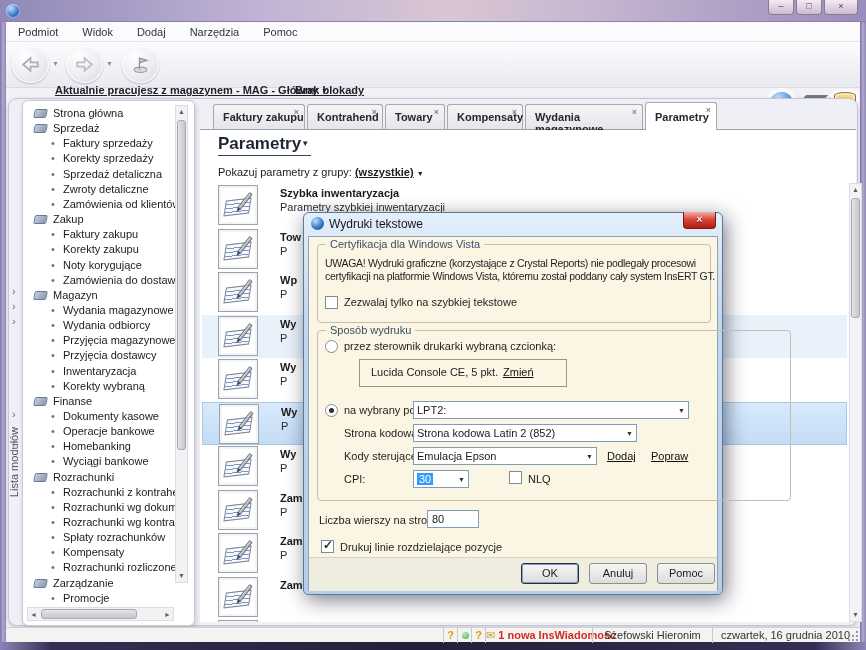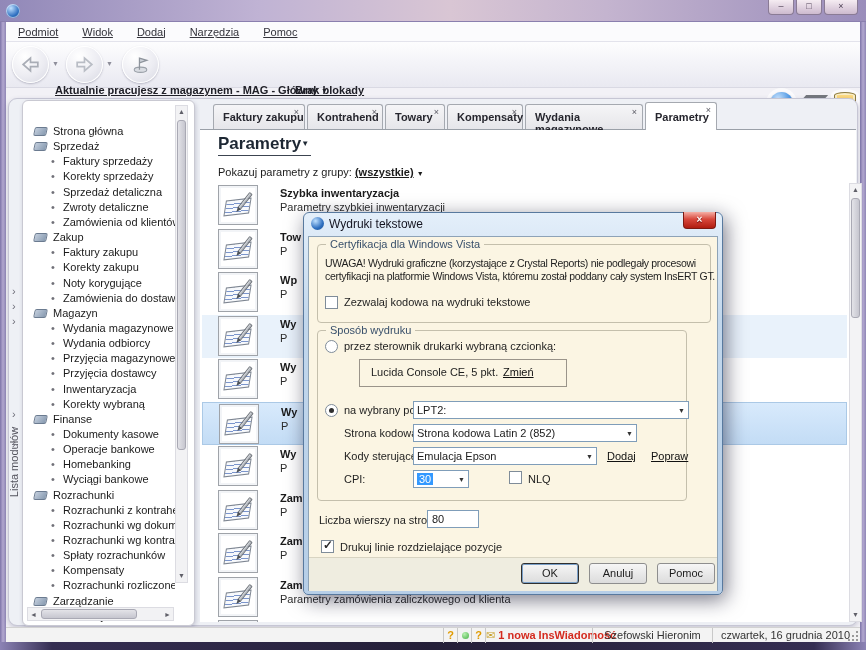--- a/index.html
+++ b/index.html
@@ -23,21 +23,21 @@
     color:#4e4156; font-size:9px; line-height:13px; text-align:center; }
   .winbtn.close { width:34px; }
 
   .side-border { top:22px; width:6px; height:620px;
     background:linear-gradient(90deg,#7d74a8,#b3a8d0,#8f86b5); }
   .bottom-strip { left:0; top:642px; width:866px; height:8px;
     background:linear-gradient(90deg,#8c83b5,#352e52 6%,#241f38 50%,#352e52 94%,#8c83b5); }
 
   .menubar { left:6px; top:22px; width:854px; height:20px; background:#fbfbfd;
     border-bottom:1px solid #e3e3ec; display:flex; align-items:center; padding-left:12px; gap:24px; }
-  .menubar span { color:#33333b;text-decoration:underline; }
+  .menubar span { color:#33333b; }
 
   .toolbar { left:6px; top:42px; width:854px; height:46px;
     background:linear-gradient(#fdfdfe,#e9e9f1); border-bottom:1px solid #d9d9e3; }
   .circ { top:4px; width:37px; height:37px; border-radius:50%;
     background:radial-gradient(circle at 35% 28%,#ffffff,#ececf2 55%,#d6d7e1);
     box-shadow:0 1px 2px rgba(60,60,90,.30), inset 0 0 0 1px #fff; }
   .circ svg { position:absolute; left:8px; top:8px; }
   .tcaret { top:18px; font-size:7px; color:#8e8e9a; }
   .globe { left:764px; top:50px; width:23px; height:23px; border-radius:50%;
     background:radial-gradient(circle at 35% 30%,#cfe7ff,#4d97e4 55%,#1f5fae);
@@ -63,21 +63,21 @@
   
   .rail { left:8px; top:99px; width:15px; height:524px; }
   .rail .ch { position:absolute; left:4px; font-size:11px; color:#6d6d78; }
   .rail-label { position:absolute; left:-37px; top:356px; width:88px; height:14px;
     transform:rotate(-90deg); text-align:center; color:#55555f; font-size:11px; white-space:nowrap; }
 
   
   .tree-panel { left:22px; top:100px; width:173px; height:526px; background:#fff;
     border:1px solid #c9c9d2; border-radius:6px; box-shadow:1px 2px 4px rgba(60,60,100,.22); }
   .trow { position:absolute; left:2px; width:150px; height:15px; line-height:15px;
-    white-space:nowrap; overflow:hidden; color:#1b1b1b;margin-top:18px; }
+    white-space:nowrap; overflow:hidden; color:#1b1b1b; }
   .trow.g { padding-left:28px; }
   .trow.l { padding-left:38px; }
   .trow.l::before { content:"•"; position:absolute; left:26px; top:0; color:#707078; }
   .gicon { position:absolute; left:9px; top:3px; width:13px; height:9px; border-radius:2px;
     background:linear-gradient(120deg,#c3cedd,#8699af); border:1px solid #6b7b90;
     transform:skewX(-12deg); }
   .vscroll { position:absolute; left:152px; top:4px; width:13px; height:478px;
     background:#f2f2f4; border:1px solid #dcdce2; }
   .hscroll { position:absolute; left:4px; top:506px; width:147px; height:14px;
     background:#f2f2f4; border:1px solid #dcdce2; }
@@ -378,21 +378,20 @@
         </div>
       <div class="ptitle">Zam</div>
       <div class="psub">P</div>
     </div>
     <div class="prow" style="top:446px">
       <div class="tile">
           <div class="note"></div>
           <div class="pencil"></div>
         </div>
       <div class="ptitle">Zam</div>
-      <div class="psub">Parametry zamówienia zaliczkowego od klienta</div>
     </div>
     <div class="prow" style="top:489px">
       <div class="tile"></div>
     </div>
   </div>
 
   <div class="abs main-vscroll">
     <div class="sarrow" style="left:2px;top:2px">▲</div>
     <div class="sthumb" style="left:1px;top:14px;width:9px;height:120px"></div>
     <div class="sarrow" style="left:2px;top:427px">▼</div>
@@ -403,23 +402,23 @@
     <div class="abs dlg-title">Wydruki tekstowe</div>
     <div class="abs dlg-close">×</div>
     <div class="abs dlg-body">
 
       <div class="grp" style="left:8px;top:7px;width:394px;height:79px">
         <div class="legend">Certyfikacja dla Windows Vista</div>
       </div>
       <div class="dtext" style="left:16px;top:33px">certyfikacji na platformie Windows Vista, któremu został poddany cały system InsERT GT.</div>
       <div class="dtext" style="left:16px;top:20px">UWAGA! Wydruki graficzne (korzystające z Crystal Reports) nie podlegały procesowi</div>
       <div class="cb" style="left:16px;top:59px"></div>
-      <div class="dlabel" style="left:35px;top:59px">Zezwalaj kodowa na wydruki tekstowe</div>
-
-      <div class="grp" style="left:8px;top:93px;width:370px;height:171px">
+      <div class="dlabel" style="left:35px;top:59px">Zezwalaj tylko na szybkiej tekstowe</div>
+
+      <div class="grp" style="left:8px;top:93px;width:474px;height:171px">
         <div class="legend">Sposób wydruku</div>
       </div>
       <div class="radio" style="left:16px;top:103px"></div>
       <div class="dlabel" style="left:35px;top:103px">przez sterownik drukarki wybraną czcionką:</div>
 
       <div class="fontbox" style="left:50px;top:122px;width:208px;height:28px"></div>
       <div class="dlabel" style="left:62px;top:129px">Lucida Console CE, 5 pkt.</div>
       <a class="dlink" style="left:194px;top:129px">Zmień</a>
 
       <div class="radio" style="left:16px;top:167px">

